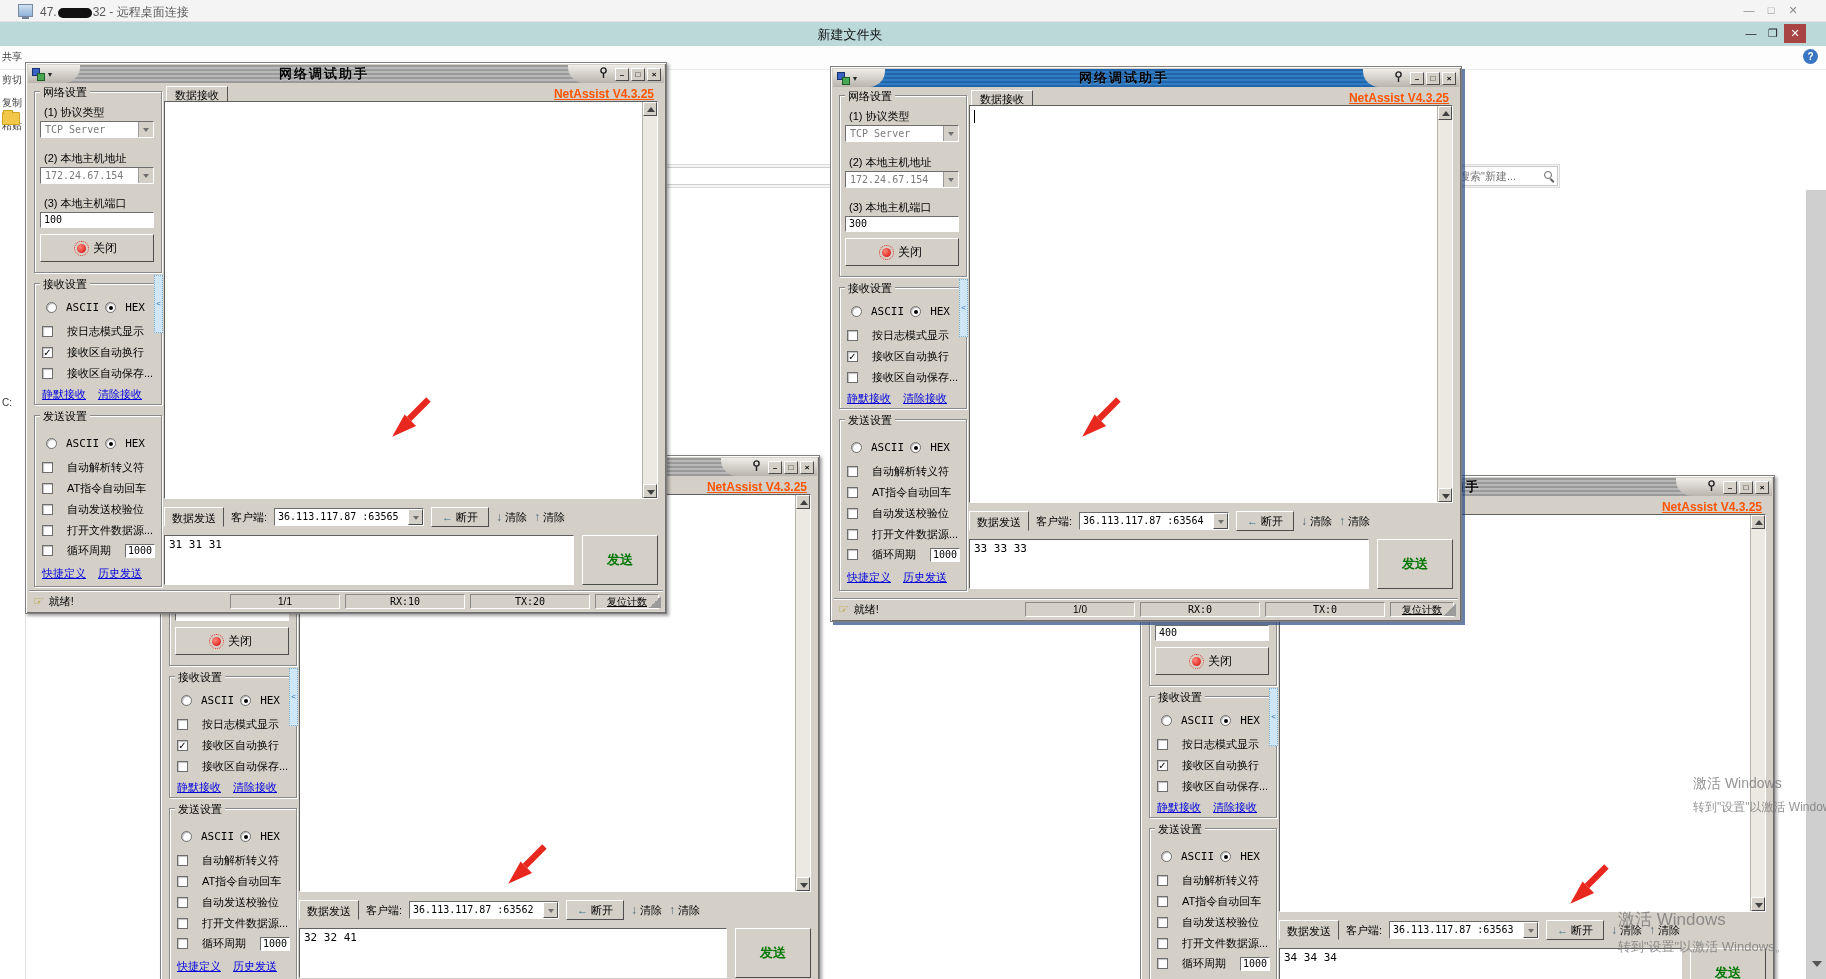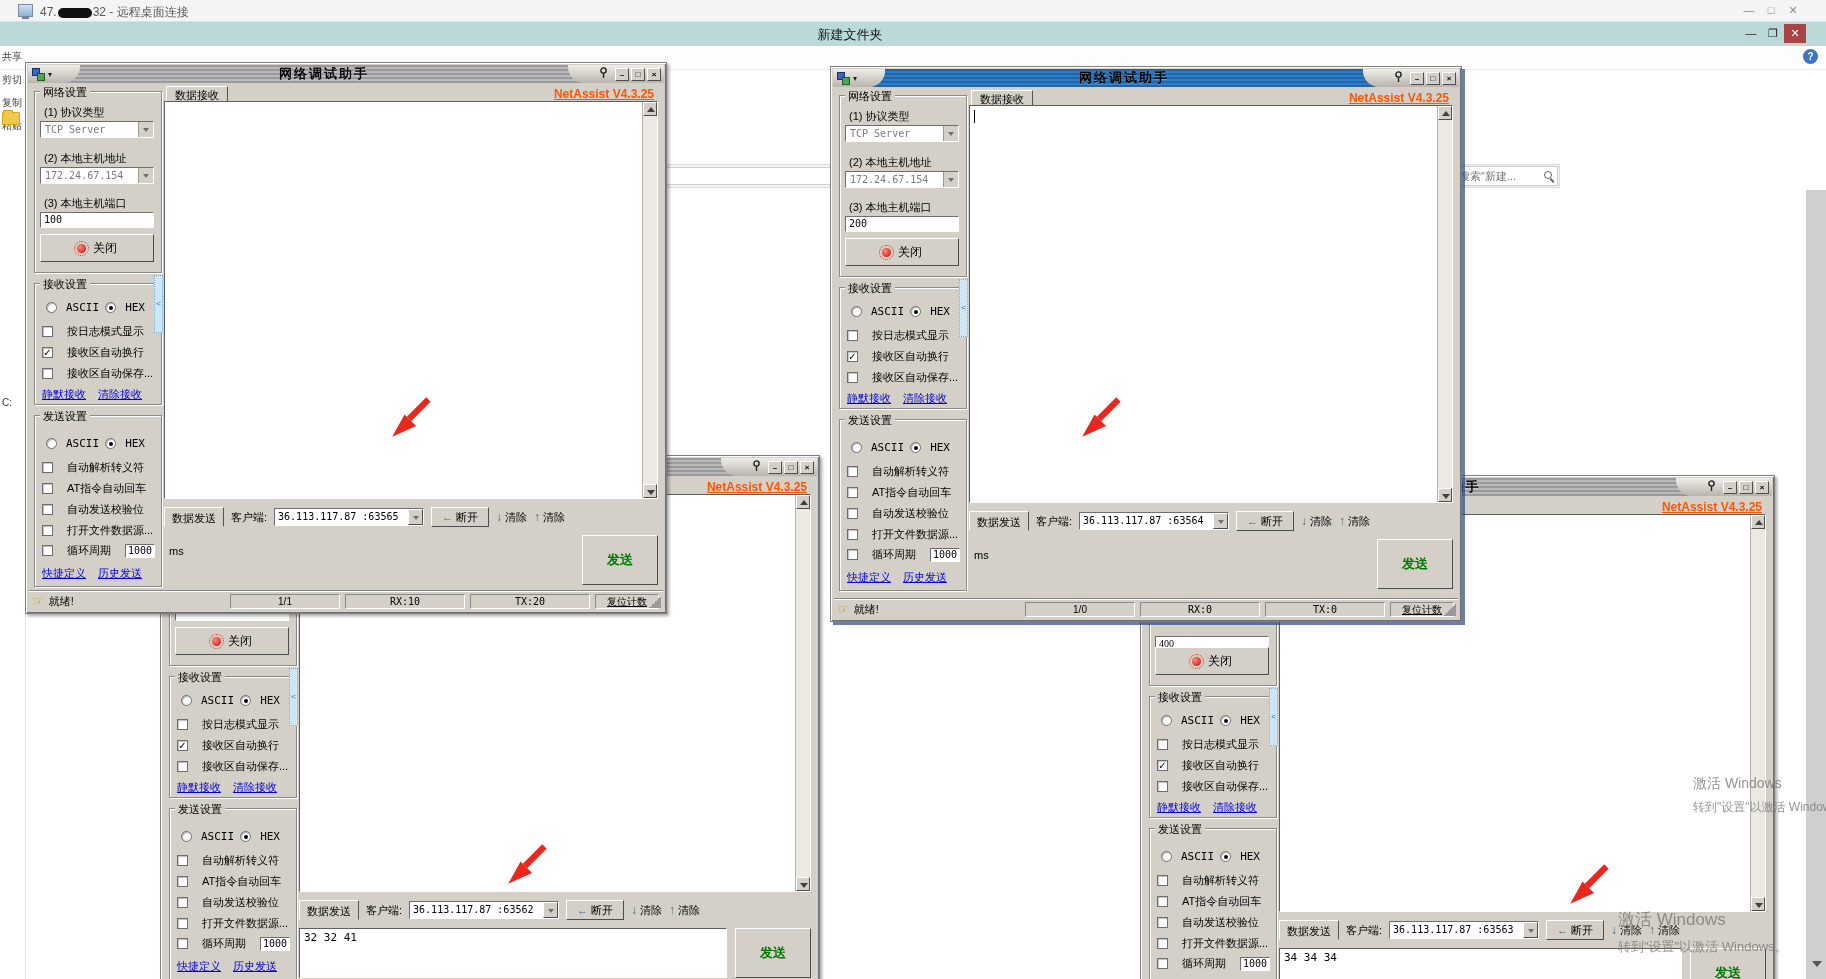--- a/index.html
+++ b/index.html
@@ -299,20 +299,21 @@
       <span class="clear-item">
         <span class="ic">↓</span>
         <span>清除</span>
       </span>
       <span class="clear-item">
         <span class="ic">↑</span>
         <span>清除</span>
       </span>
     </div>
 
+    <div class="send-ta mono">31 31 31</div>
     <div class="btn send-btn">发送</div>
 
     <div class="statusbar">
       <span class="hand">☞</span>
       <span>就绪!</span>
       <span class="sb-box sb-count">1/1</span>
       <span class="sb-box sb-rx mono">RX:10</span>
       <span class="sb-box sb-tx mono">TX:20</span>
       <span class="sb-box sb-reset">复位计数</span>
       <span class="resizer"></span>
@@ -346,21 +347,21 @@
     <div class="combo" style="left:14px; top:58px; width:114px;">
       <span class="cv mono">TCP Server</span>
           <span class="cb"></span>
     </div>
     <span class="ctl-label" style="left:18px; top:88px;">(2) 本地主机地址</span>
     <div class="combo" style="left:14px; top:104px; width:114px;">
       <span class="cv mono">172.24.67.154</span>
           <span class="cb"></span>
     </div>
     <span class="ctl-label" style="left:18px; top:133px;">(3) 本地主机端口</span>
-    <div class="tinput mono" style="left:14px; top:149px; width:114px;">200</div>
+    <div class="tinput mono" style="left:14px; top:149px; width:114px;">300</div>
     <div class="closebtn" style="left:14px; top:171px; width:114px;">
       <span class="led"></span>
       <span>关闭</span>
     </div>
 
     <div class="grp" style="top:220px; height:122px;"></div>
     <span class="grp-label" style="left:14px; top:214px;">接收设置</span>
     <div class="radio-row" style="left:20px; top:238px;">
       <span class="radio"></span>
           <span class="mono">ASCII</span>
@@ -445,20 +446,21 @@
       <span class="clear-item">
         <span class="ic">↓</span>
         <span>清除</span>
       </span>
       <span class="clear-item">
         <span class="ic">↑</span>
         <span>清除</span>
       </span>
     </div>
 
+    <div class="send-ta mono">33 33 33</div>
     <div class="btn send-btn">发送</div>
 
     <div class="statusbar">
       <span class="hand">☞</span>
       <span>就绪!</span>
       <span class="sb-box sb-count">1/0</span>
       <span class="sb-box sb-rx mono">RX:0</span>
       <span class="sb-box sb-tx mono">TX:0</span>
       <span class="sb-box sb-reset">复位计数</span>
       <span class="resizer"></span>
@@ -630,21 +632,21 @@
     <div class="combo" style="left:14px; top:58px; width:114px;">
       <span class="cv mono"></span>
           <span class="cb"></span>
     </div>
     <span class="ctl-label" style="left:18px; top:88px;">(2) 本地主机地址</span>
     <div class="combo" style="left:14px; top:104px; width:114px;">
       <span class="cv mono"></span>
           <span class="cb"></span>
     </div>
     <span class="ctl-label" style="left:18px; top:133px;">(3) 本地主机端口</span>
-    <div class="tinput mono" style="left:14px; top:160px; width:114px;font-family:Liberation Serif, serif;">400</div>
+    <div class="tinput mono" style="left:14px; top:149px; width:114px;">400</div>
     <div class="closebtn" style="left:14px; top:171px; width:114px;">
       <span class="led"></span>
       <span>关闭</span>
     </div>
 
     <div class="grp" style="top:220px; height:122px;"></div>
     <span class="grp-label" style="left:14px; top:214px;">接收设置</span>
     <div class="radio-row" style="left:20px; top:238px;">
       <span class="radio"></span>
           <span class="mono">ASCII</span>

